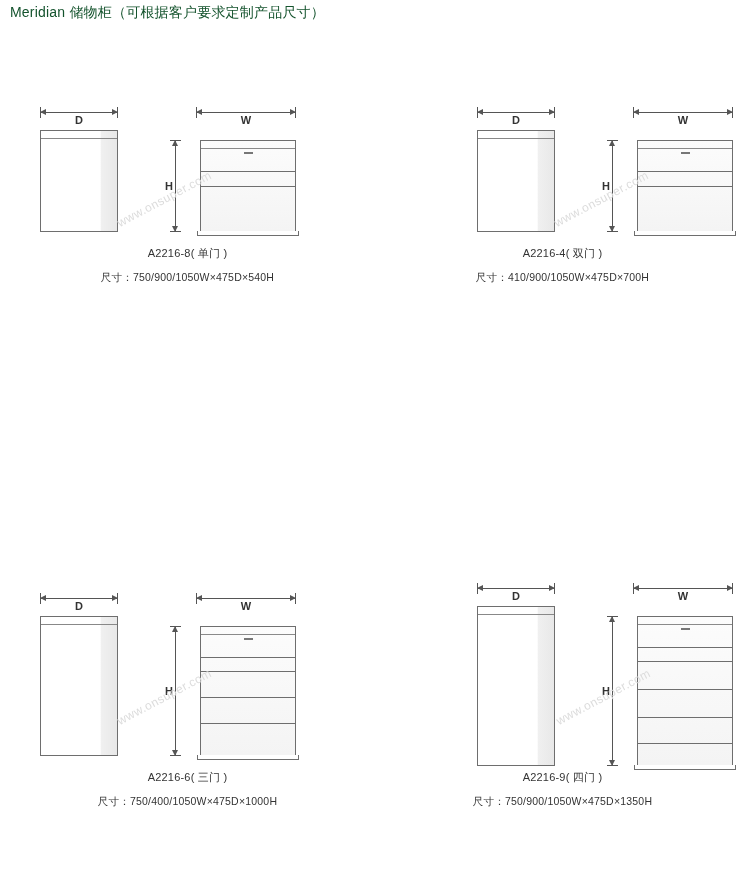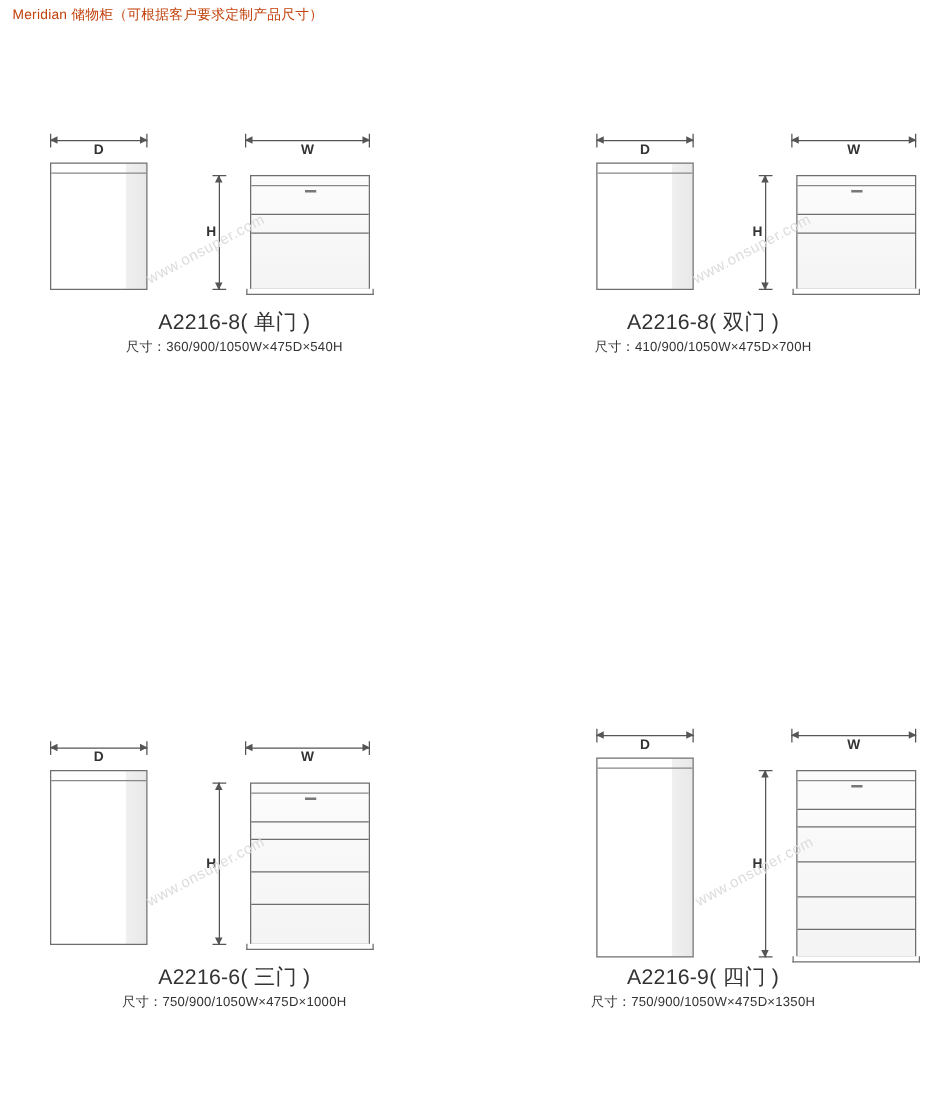--- a/index.html
+++ b/index.html
@@ -13,22 +13,22 @@
     font-family: "Liberation Sans", sans-serif;
     color: #333333;
     position: relative;
     overflow: hidden;
   }
 
   .page-title {
     position: absolute;
     left: 10px;
     top: 4px;
-    font-size: 11px;
-    color: #c2410c;
+    font-size: 14px;
+    color: #14532d;
     letter-spacing: 0.2px;
     white-space: nowrap;
   }
 
   .grid {
     position: absolute;
     top: 40px;
     left: 0;
     width: 750px;
     display: grid;
@@ -40,21 +40,21 @@
     position: relative;
   }
 
   .figure {
     position: relative;
     width: 375px;
   }
 
   .caption {
     text-align: center;
-    font-size: 17px;
+    font-size: 11px;
     color: #333;
     letter-spacing: 0.2px;
   }
   .caption-model {
     margin-top: 4px;
   }
   .caption-size {
     margin-top: 8px;
     font-size: 10.5px;
   }
@@ -232,21 +232,21 @@
         <div class="lid-line"></div>
         <div class="handle" style="top:11px;"></div>
         <div class="shelf" style="top:30px;"></div>
         <div class="shelf" style="top:45px;"></div>
         <div class="base"></div>
       </div>
 
       <div class="watermark" style="left:112px; top:152px;">www.onsuper.com</div>
 
       <div class="caption caption-model" style="position:absolute; left:0; top:202px; width:375px;">A2216-8( 单门 )</div>
-      <div class="caption caption-size" style="position:absolute; left:0; top:223px; width:375px;">尺寸：360/900/1050W×475D×540H</div>
+      <div class="caption caption-size" style="position:absolute; left:0; top:223px; width:375px;">尺寸：750/900/1050W×475D×540H</div>
     </div>
   </div>
 
   <div class="cell">
     <div class="figure">
       <div class="dim-h" style="left:477px; top:72px; width:78px; left:102px;">
         <span class="tick-l"></span>
           <span class="tick-r"></span>
       </div>
       <div class="dim-label-h" style="left:141px; top:74px;">D</div>
@@ -267,21 +267,21 @@
       <div class="front-view" style="left:262px; top:100px; width:96px; height:92px;">
         <div class="lid-line"></div>
         <div class="handle" style="top:11px;"></div>
         <div class="shelf" style="top:30px;"></div>
         <div class="shelf" style="top:45px;"></div>
         <div class="base"></div>
       </div>
 
       <div class="watermark" style="left:174px; top:152px;">www.onsuper.com</div>
 
-      <div class="caption caption-model" style="position:absolute; left:0; top:202px; width:375px;">A2216-8( 双门 )</div>
+      <div class="caption caption-model" style="position:absolute; left:0; top:202px; width:375px;">A2216-4( 双门 )</div>
       <div class="caption caption-size" style="position:absolute; left:0; top:223px; width:375px;">尺寸：410/900/1050W×475D×700H</div>
     </div>
   </div>
 
   <div class="cell">
     <div class="figure">
       <div class="dim-h" style="left:40px; top:298px; width:78px;">
         <span class="tick-l"></span>
           <span class="tick-r"></span>
       </div>
@@ -306,21 +306,21 @@
         <div class="shelf" style="top:30px;"></div>
         <div class="shelf" style="top:44px;"></div>
         <div class="shelf" style="top:70px;"></div>
         <div class="shelf" style="top:96px;"></div>
         <div class="base"></div>
       </div>
 
       <div class="watermark" style="left:112px; top:390px;">www.onsuper.com</div>
 
       <div class="caption caption-model" style="position:absolute; left:0; top:466px; width:375px;">A2216-6( 三门 )</div>
-      <div class="caption caption-size" style="position:absolute; left:0; top:487px; width:375px;">尺寸：750/900/1050W×475D×1000H</div>
+      <div class="caption caption-size" style="position:absolute; left:0; top:487px; width:375px;">尺寸：750/400/1050W×475D×1000H</div>
     </div>
   </div>
 
   <div class="cell">
     <div class="figure">
       <div class="dim-h" style="left:102px; top:288px; width:78px;">
         <span class="tick-l"></span>
           <span class="tick-r"></span>
       </div>
       <div class="dim-label-h" style="left:141px; top:290px;">D</div>

